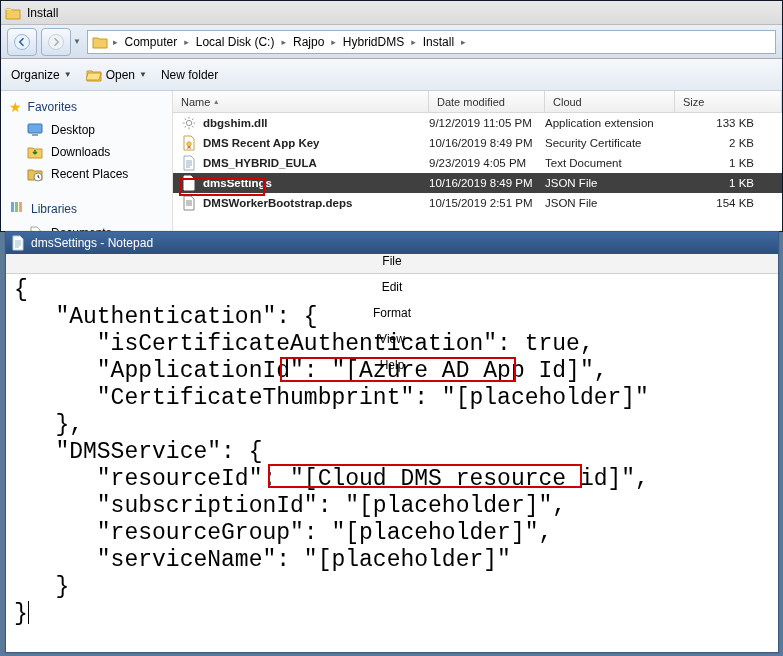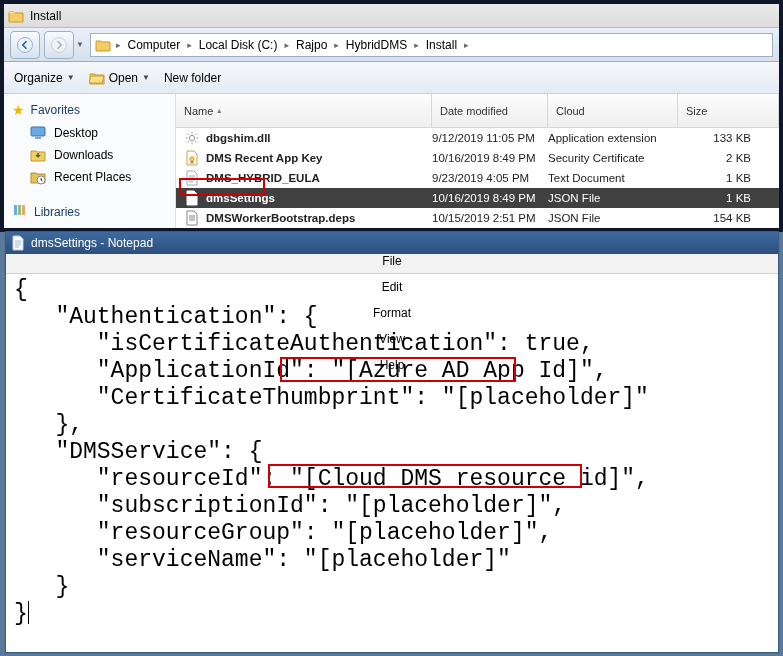--- a/index.html
+++ b/index.html
@@ -9,21 +9,21 @@
     background: #5b7a9a;
     width: 783px;
     height: 656px;
     overflow: hidden;
     position: relative;
   }
   
   .explorer-window {
     position: absolute; top: 0; left: 0; right: 0;
     background: #f0f0f0;
-    border: 4px solid #0f172a;
+    border: 1px solid #0f172a;
     height: 232px;
     display: flex; flex-direction: column;
     z-index: 1;
   }
   .explorer-titlebar {
     background: linear-gradient(#e9e9e9,#dcdcdc);
     border-bottom: 1px solid #bbb;
     height: 24px; display: flex; align-items: center; padding: 0 4px;
     gap: 6px;
   }
@@ -64,21 +64,21 @@
     width: 172px; border-right:1px solid #e0e0e0; padding:6px 8px;
     background: #fafbfc;
   }
   .nav-section-title { display:flex; align-items:center; gap:6px; color:#1a3e6e; margin:2px 0 4px;}
   .nav-section-title .star { color:#f7b500; font-size:14px; }
   .nav-item { display:flex; align-items:center; gap:8px; padding:3px 0 3px 18px; }
   .nav-item .icon { width:16px; height:16px; display:flex; align-items:center; justify-content:center; }
   .nav-pane .spacer { height:12px; }
   .file-list { flex:1; display:flex; flex-direction:column; }
   .col-headers {
-    display:flex; height:38px; align-items:stretch; border-bottom:1px solid #d8d8d8;
+    display:flex; height:22px; align-items:stretch; border-bottom:1px solid #d8d8d8;
     background: linear-gradient(#fdfdfd,#efefef);
     font-size:11px; color:#333;
   }
   .col-headers .colh {
     border-right:1px solid #d8d8d8; padding:3px 8px; display:flex; align-items:center;
   }
   .colh.name  { width: 256px; display:flex; gap:4px;}
   .colh.date  { width: 116px; }
   .colh.type  { width: 130px; }
   .colh.size  { flex:1; }

